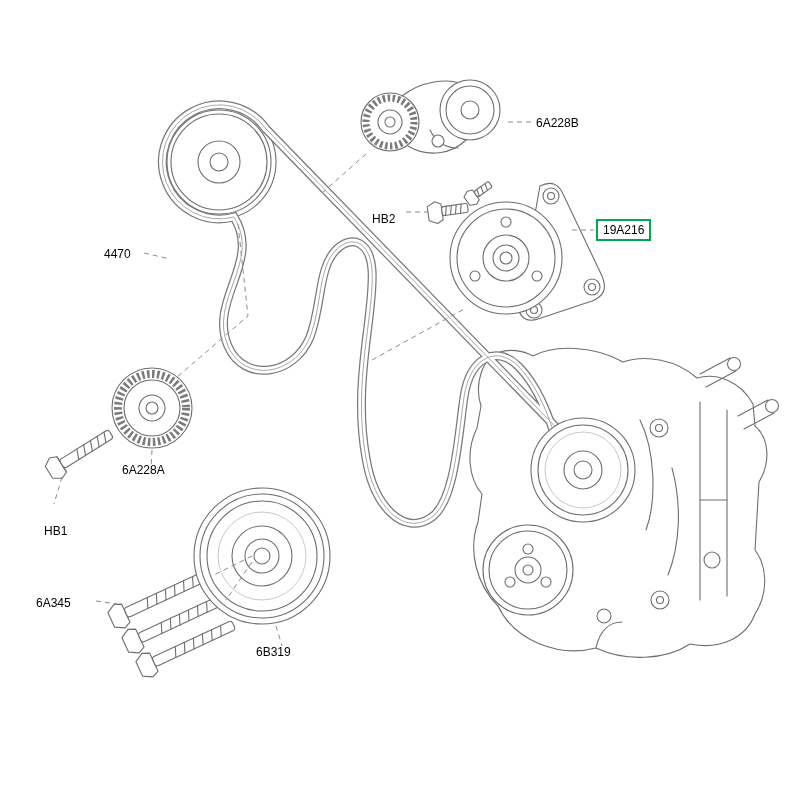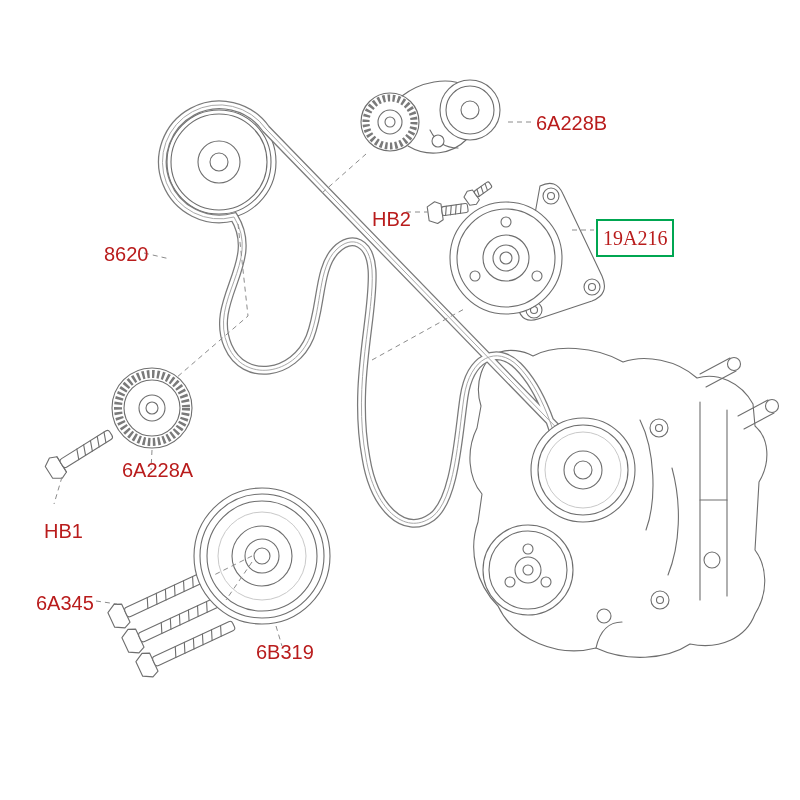--- a/index.html
+++ b/index.html
@@ -1,21 +1,21 @@
 <!DOCTYPE html>
 <html><head>
 <meta charset="utf-8">
 <style>
   html,body {margin:0; padding:0; background:#ffffff;}
   .stage {position:relative; width:800px; height:800px; background:#ffffff; overflow:hidden;
           font-family:"Liberation Sans", sans-serif;}
   .stage svg {position:absolute; left:0; top:0;}
-  .label {position:absolute; color:#b91c1c; font-size:20px; line-height:18px;
+  .label {position:absolute; color:#000000; font-size:12px; line-height:18px;
           white-space:nowrap; cursor:pointer;}
-  .label.highlighted {border:2px solid #00a651; padding:8px 5px;font-family:Liberation Serif, serif;}
+  .label.highlighted {border:2px solid #00a651; padding:0 5px;}
   
   .ln  {fill:none; stroke:#6e6e6e; stroke-width:1.1; stroke-linecap:round; stroke-linejoin:round;}
   .fw  {fill:#ffffff;}
   .rib {fill:none; stroke:#7a7a7a;}
   .groove {fill:none; stroke:#c9c9c9; stroke-width:1;}
   .dash{fill:none; stroke:#8c8c8c; stroke-width:1; stroke-dasharray:5 4;}
   .belt-under{fill:none; stroke:#7a7a7a; stroke-width:9;}
   .belt-over {fill:none; stroke:#ffffff; stroke-width:6.5;}
   .belt-mid  {fill:none; stroke:#a8a8a8; stroke-width:1;}
 </style>
@@ -206,21 +206,21 @@
       <path class="dash" d="M 238,224 L 248,316 L 176,378"></path>
       <path class="dash" d="M 152,450 L 151,470"></path>
       <path class="dash" d="M 62,477 L 54,504"></path>
       <path class="dash" d="M 96,601 L 117,604"></path>
       <path class="dash" d="M 276,626 L 282,646"></path>
       <path class="dash" d="M 252,556 L 212,576"></path>
       <path class="dash" d="M 252,562 L 226,600"></path>
     </g>
   </svg>
 
-  <div class="label" style="left:104px; top:245px">8620</div>
+  <div class="label" style="left:104px; top:245px">4470</div>
 
   <div class="label" style="left:536px; top:114px">6A228B</div>
 
   <div class="label" style="left:372px; top:210px">HB2</div>
 
   <div class="label highlighted" style="left:596px; top:219px">19A216</div>
 
   <div class="label" style="left:122px; top:461px">6A228A</div>
 
   <div class="label" style="left:44px; top:522px">HB1</div>

